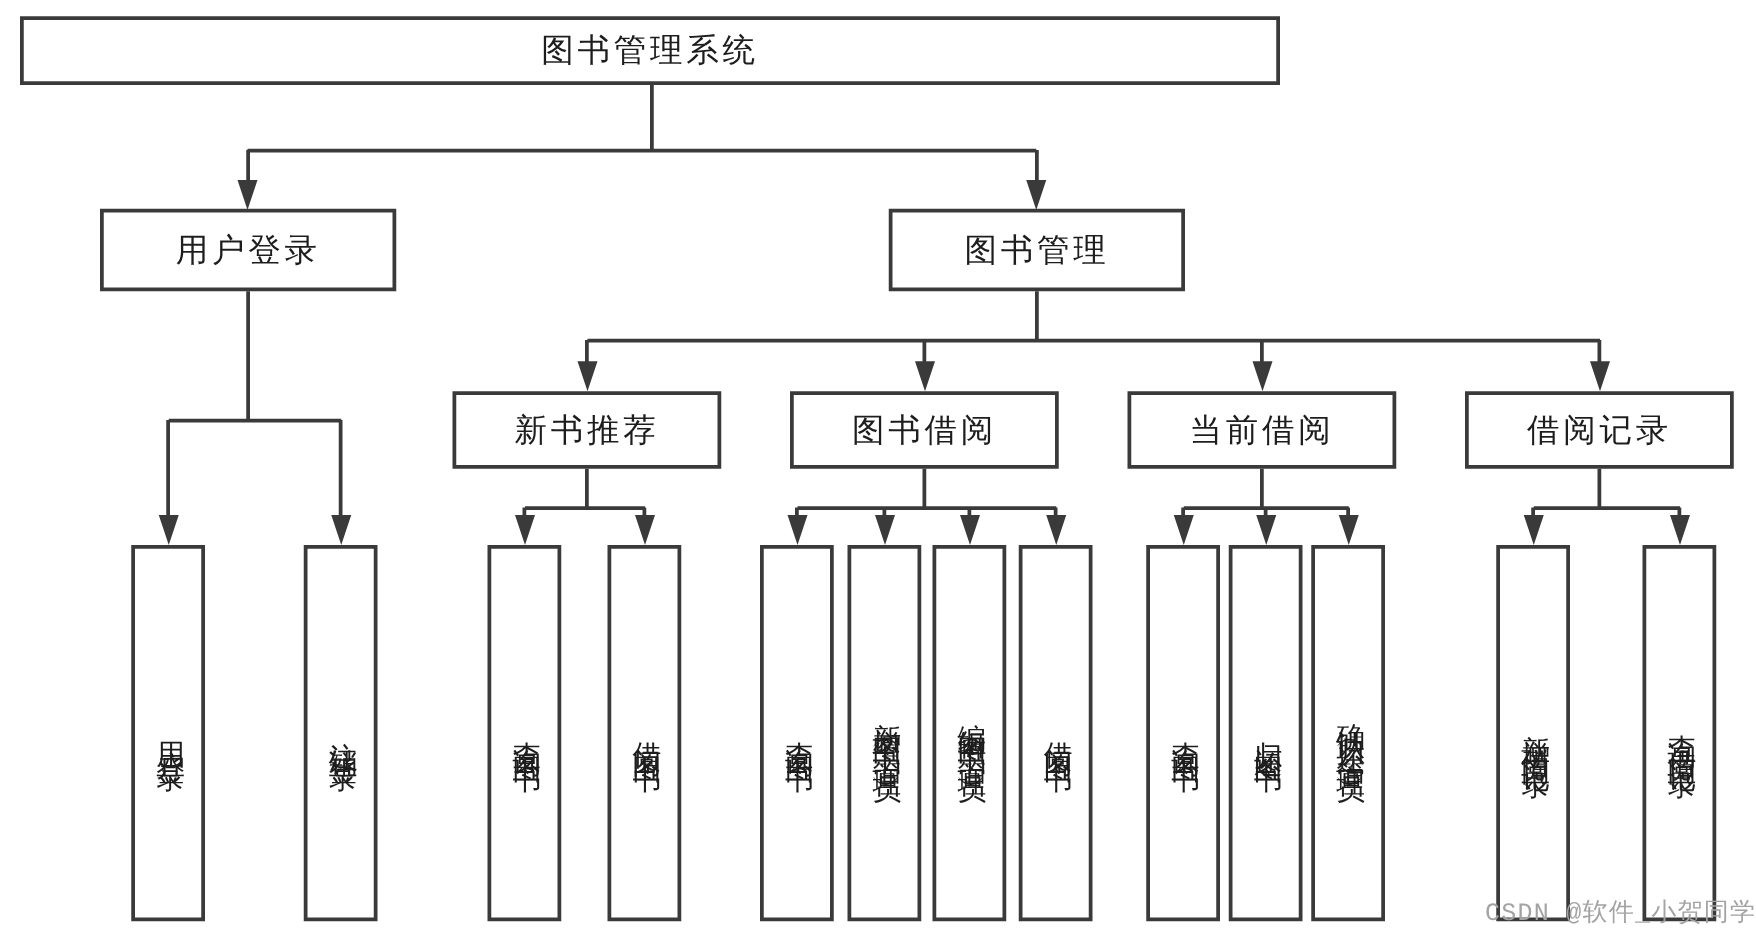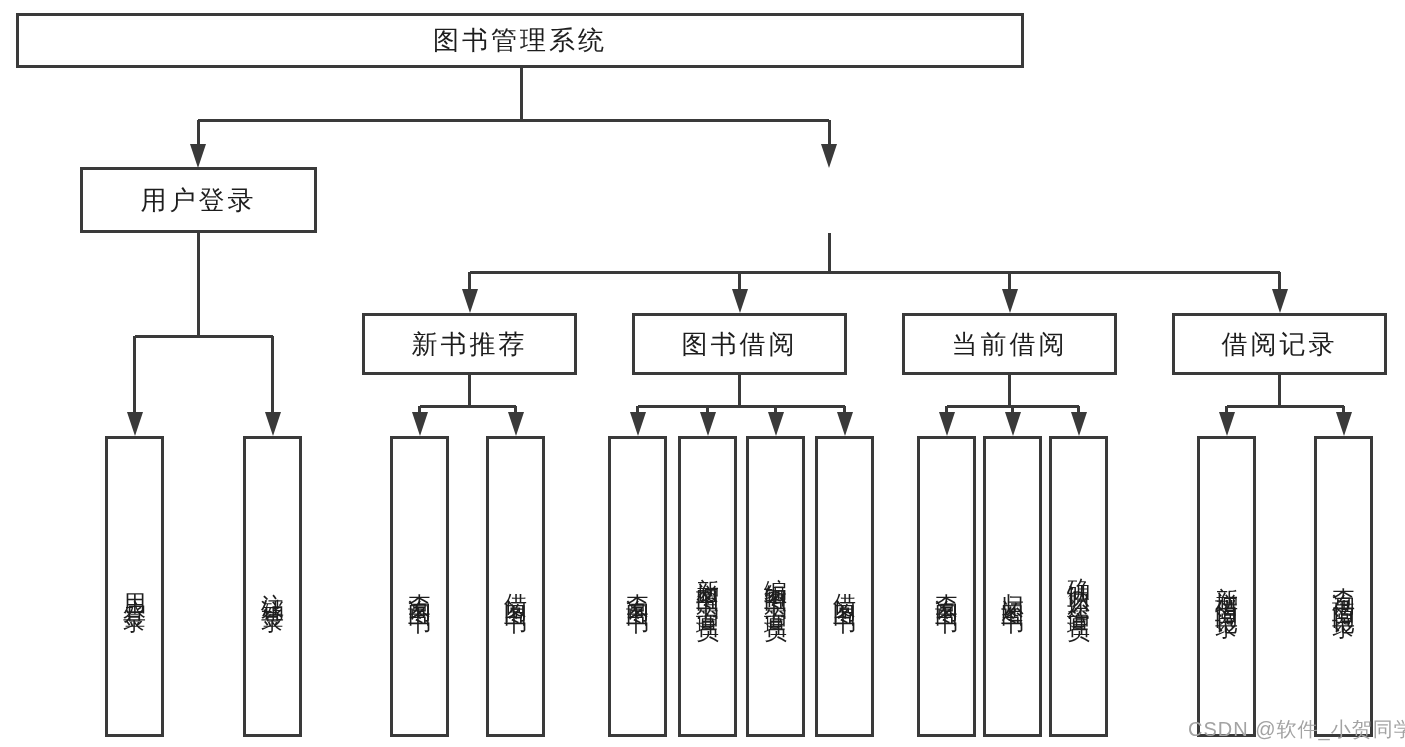--- a/index.html
+++ b/index.html
@@ -8,21 +8,21 @@
     --wm:#a3a3a3;
     --bg:#ffffff;
   }
   html,body{margin:0;padding:0;}
   body{
     width:1405px;height:747px;
     background:var(--bg);
     font-family:"Liberation Sans",sans-serif;
     position:relative;overflow:hidden;
   }
-  .stage{position:absolute;left:0;top:0;width:1405px;height:747px;}
+  .stage{position:absolute;left:0;top:0;width:1405px;height:747px;font-family:Liberation Mono, monospace;}
   .box{
     position:absolute;box-sizing:border-box;
     border:3px solid var(--line);
     background:#fff;color:var(--text);
     display:flex;align-items:center;justify-content:center;
     text-align:center;
   }
   .hbox{font-size:26px;letter-spacing:3px;font-weight:400;}
   .leaf{
     writing-mode:vertical-rl;text-orientation:mixed;
@@ -45,20 +45,21 @@
 </style>
 </head>
 <body>
 
 <div class="stage">
 
   <div class="box hbox" style="left:16px;top:13px;width:1008px;height:55px">图书管理系统</div>
 
   <div class="box hbox" style="left:80px;top:167px;width:237px;height:66px">用户登录</div>
 
+  <div class="box hbox" style="left:711px;top:167px;width:237px;height:66px">图书管理</div>
 
   <div class="box hbox" style="left:362px;top:313px;width:215px;height:62px">新书推荐</div>
 
   <div class="box hbox" style="left:632px;top:313px;width:215px;height:62px">图书借阅</div>
 
   <div class="box hbox" style="left:1172px;top:313px;width:215px;height:62px">借阅记录</div>
 
   <div class="box hbox" style="left:902px;top:313px;width:215px;height:62px">当前借阅</div>
 
   <div class="box leaf" style="left:105px;top:436px;width:59px;height:301px">用户登录</div>

